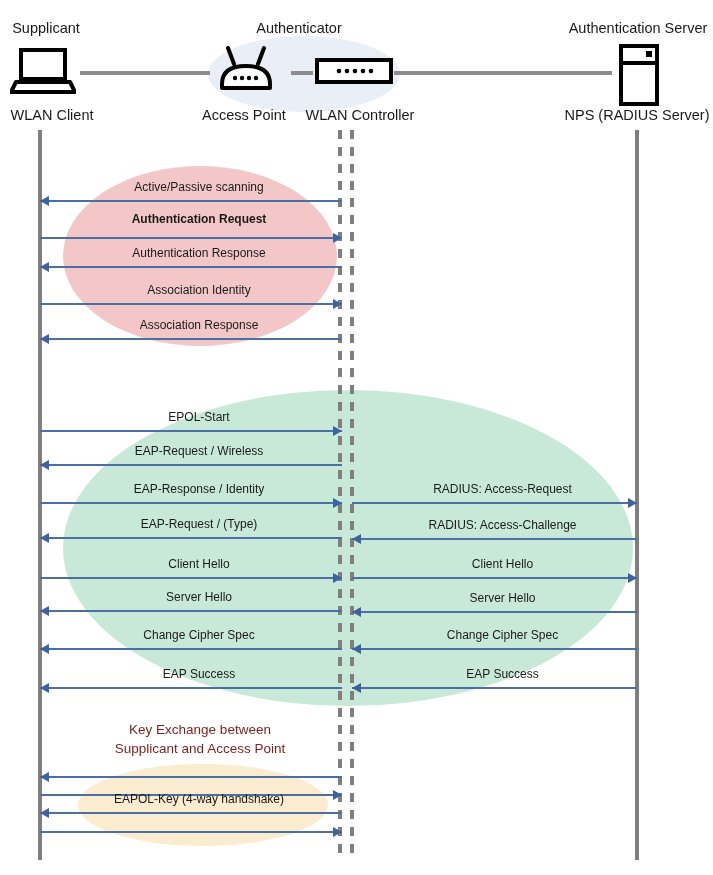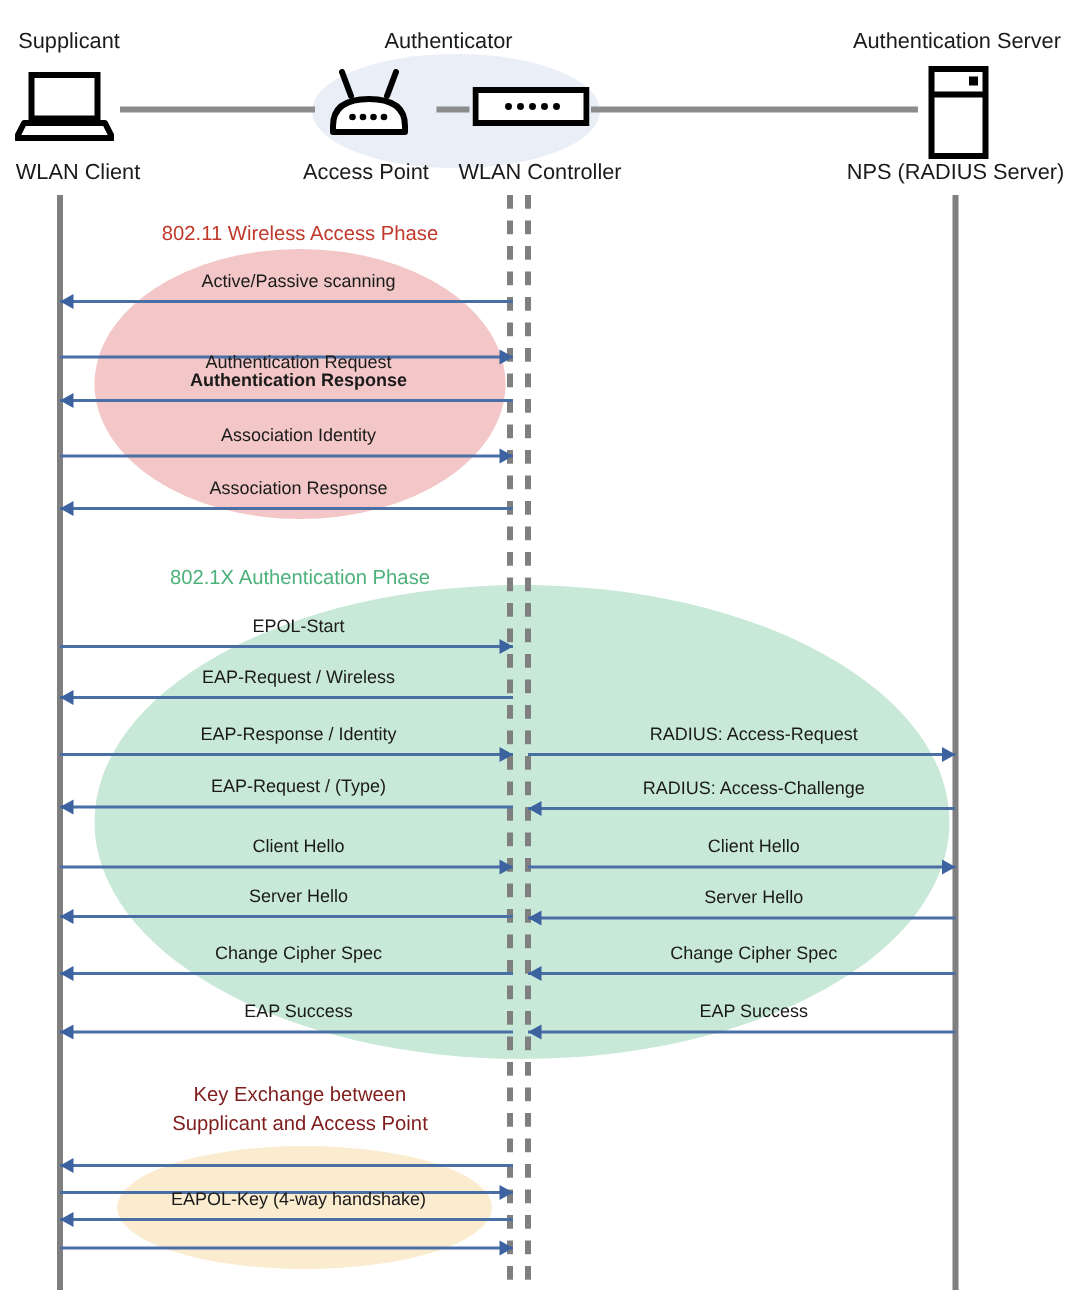--- a/index.html
+++ b/index.html
@@ -163,40 +163,38 @@
 
   <div class="phase-ellipse" style="left:63px; top:166px; width:274px; height:180px; background:#f3c7c7;"></div>
   <div class="phase-ellipse" style="left:63px; top:390px; width:570px; height:316px; background:#c9e9d8;"></div>
   <div class="phase-ellipse" style="left:78px; top:764px; width:250px; height:82px; background:#fbeccf;"></div>
 
   <div class="lifeline-solid" style="left:38px; top:130px; height:730px;"></div>
   <div class="lifeline-dash" style="left:338px; top:130px; height:730px;"></div>
   <div class="lifeline-dash" style="left:350px; top:130px; height:730px;"></div>
   <div class="lifeline-solid" style="left:635px; top:130px; height:730px;"></div>
 
-  <div class="phase-caption" style="left:60px; top:146px; width:280px; color:#c0392b;">802.11 Wireless Access Phase</div>
-  <div class="phase-caption" style="left:60px; top:375px; width:280px; color:#4cb17a;">802.1X Authentication Phase</div>
   <div class="phase-caption" style="left:60px; top:720px; width:280px; color:#7f1d1d;">Key Exchange between
 Supplicant and Access Point</div>
 
   <div id="arrow-layer">
       <div>
         <div class="arrow-line" style="left: 40px; top: 200px; width: 302px; background: rgb(74, 111, 165);"></div>
         <div class="arrow-head left" style="top: 196px; left: 40px;"></div>
         <div class="msg-label" style="left: 199px; top: 180px;">Active/Passive scanning</div>
       </div>
       <div>
         <div class="arrow-line" style="left: 40px; top: 237px; width: 302px; background: rgb(74, 111, 165);"></div>
         <div class="arrow-head right" style="top: 233px; left: 333px;"></div>
-        <div class="msg-label" style="left: 199px; top: 234px;">Authentication Request</div>
+        <div class="msg-label" style="left: 199px; top: 212px; font-weight: bold;">Authentication Request</div>
       </div>
       <div>
         <div class="arrow-line" style="left: 40px; top: 266px; width: 302px; background: rgb(74, 111, 165);"></div>
         <div class="arrow-head left" style="top: 262px; left: 40px;"></div>
-        <div class="msg-label" style="left: 199px; top: 246px; font-weight: bold;">Authentication Response</div>
+        <div class="msg-label" style="left: 199px; top: 246px;">Authentication Response</div>
       </div>
       <div>
         <div class="arrow-line" style="left: 40px; top: 303px; width: 302px; background: rgb(74, 111, 165);"></div>
         <div class="arrow-head right" style="top: 299px; left: 333px;"></div>
         <div class="msg-label" style="left: 199px; top: 283px;">Association Identity</div>
       </div>
       <div>
         <div class="arrow-line" style="left: 40px; top: 338px; width: 302px; background: rgb(74, 111, 165);"></div>
         <div class="arrow-head left" style="top: 334px; left: 40px;"></div>
         <div class="msg-label" style="left: 199px; top: 318px;">Association Response</div>

